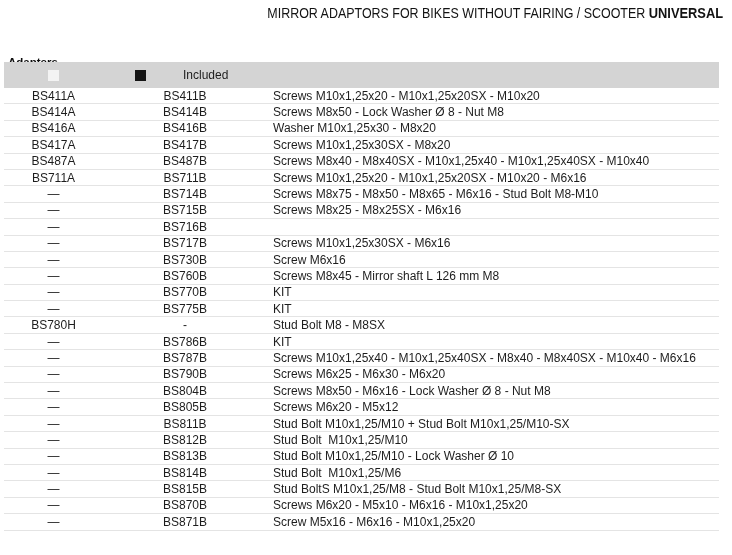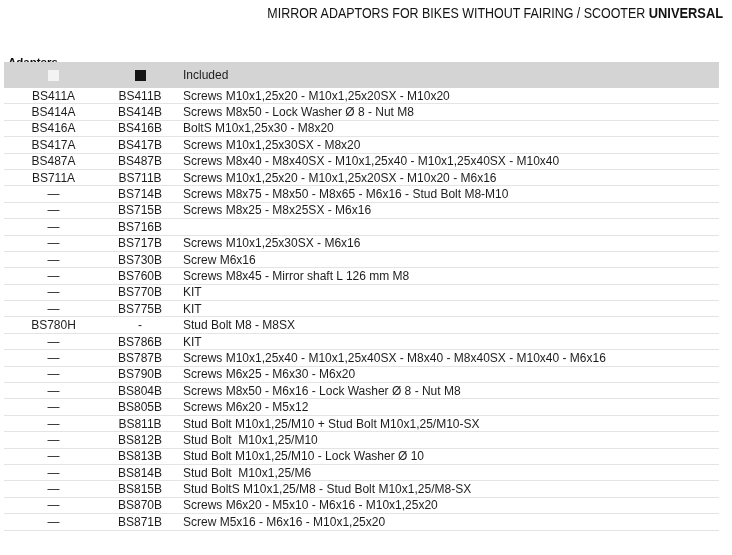--- a/index.html
+++ b/index.html
@@ -30,21 +30,21 @@
   .col1{width:99px;display:flex;justify-content:center;align-items:center;}
   .col2{width:74px;display:flex;justify-content:center;align-items:center;}
   .col3{flex:1;padding-left:6px;display:flex;align-items:center;min-width:0;}
   .sq{width:11px;height:11px;display:block;}
   .sq.white{background:#f3f3f3;}
   .sq.black{background:#141414;}
   .row{
     height:16.4px;box-sizing:border-box;
     display:flex;align-items:center;
     border-bottom:1px solid #e4e4e4;
-    font-size:12px;color:#1d1d1d;
+    font-size:12px;color:#1d1d1d;gap:45px;
   }
   .row .col3{white-space:pre;overflow:hidden;}
   .watermark{
     position:absolute;left:4px;top:539px;
     font-family:"DejaVu Sans Mono",monospace;
     font-size:10px;color:#b3bbbb;white-space:nowrap;margin-top:24px;
   }
 </style>
 </head>
 <body>
@@ -74,21 +74,21 @@
       <div class="row">
         <div class="col1">BS414A</div>
         <div class="col2">BS414B</div>
         <div class="col3">Screws M8x50 - Lock Washer Ø 8 - Nut M8</div>
       </div>
 
 
       <div class="row">
         <div class="col1">BS416A</div>
         <div class="col2">BS416B</div>
-        <div class="col3">BoltS M10x1,25x30 - M8x20</div>
+        <div class="col3">Washer M10x1,25x30 - M8x20</div>
       </div>
 
       <div class="row">
         <div class="col1">BS417A</div>
         <div class="col2">BS417B</div>
         <div class="col3">Screws M10x1,25x30SX - M8x20</div>
       </div>
 
       <div class="row">
         <div class="col1">BS487A</div>

